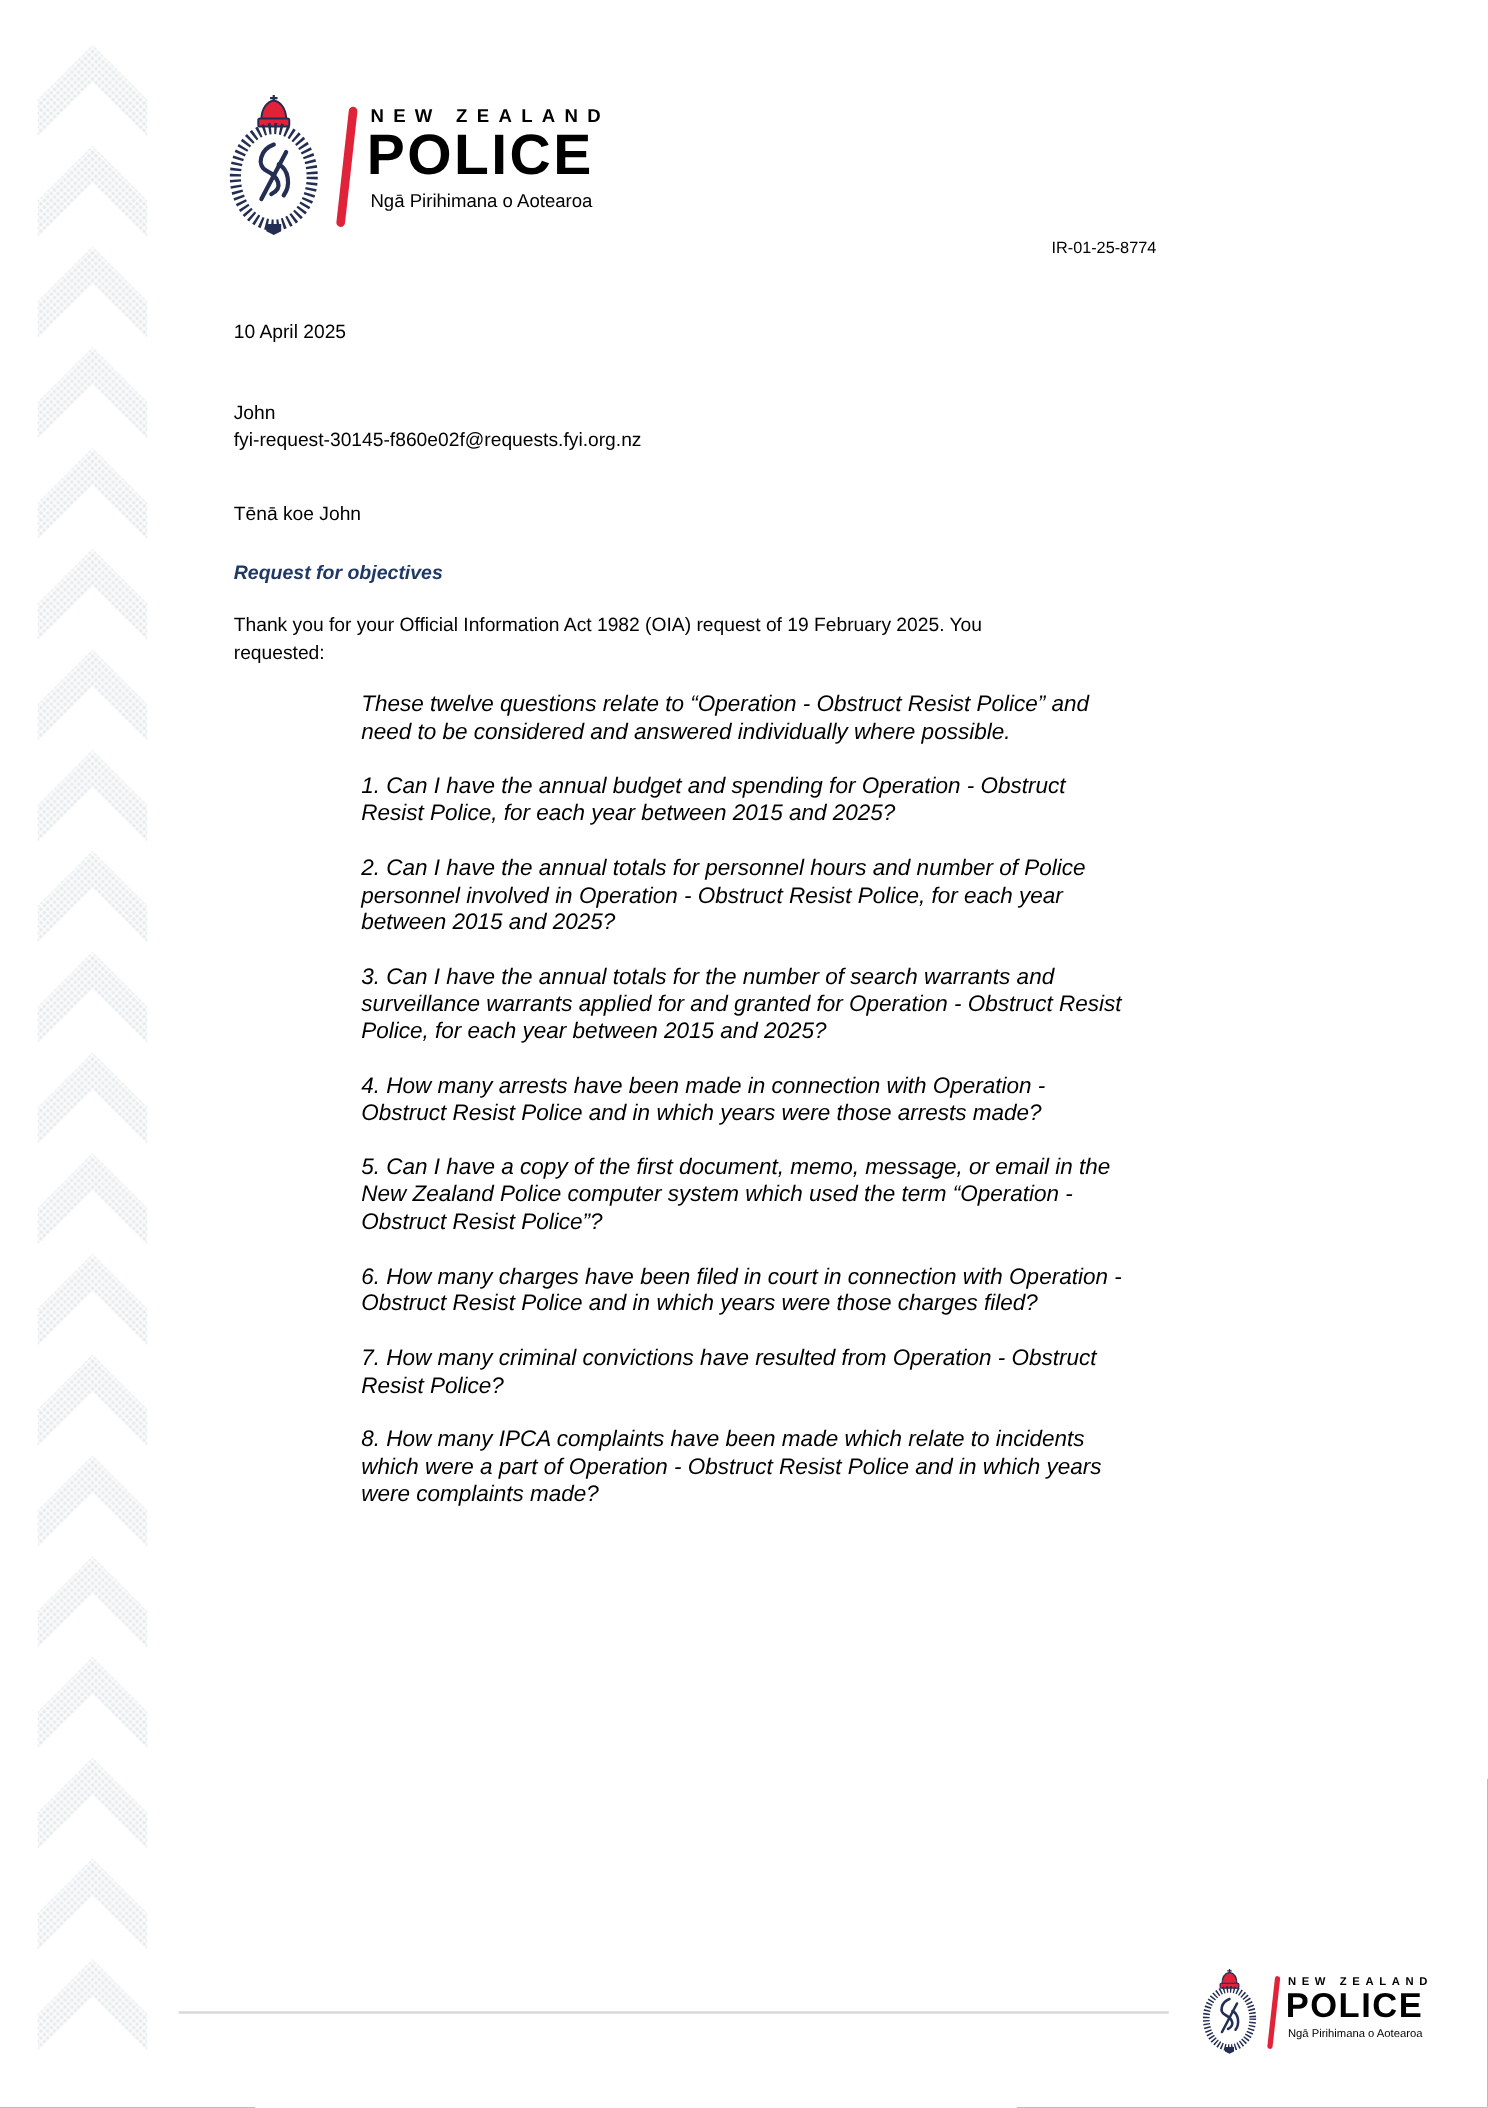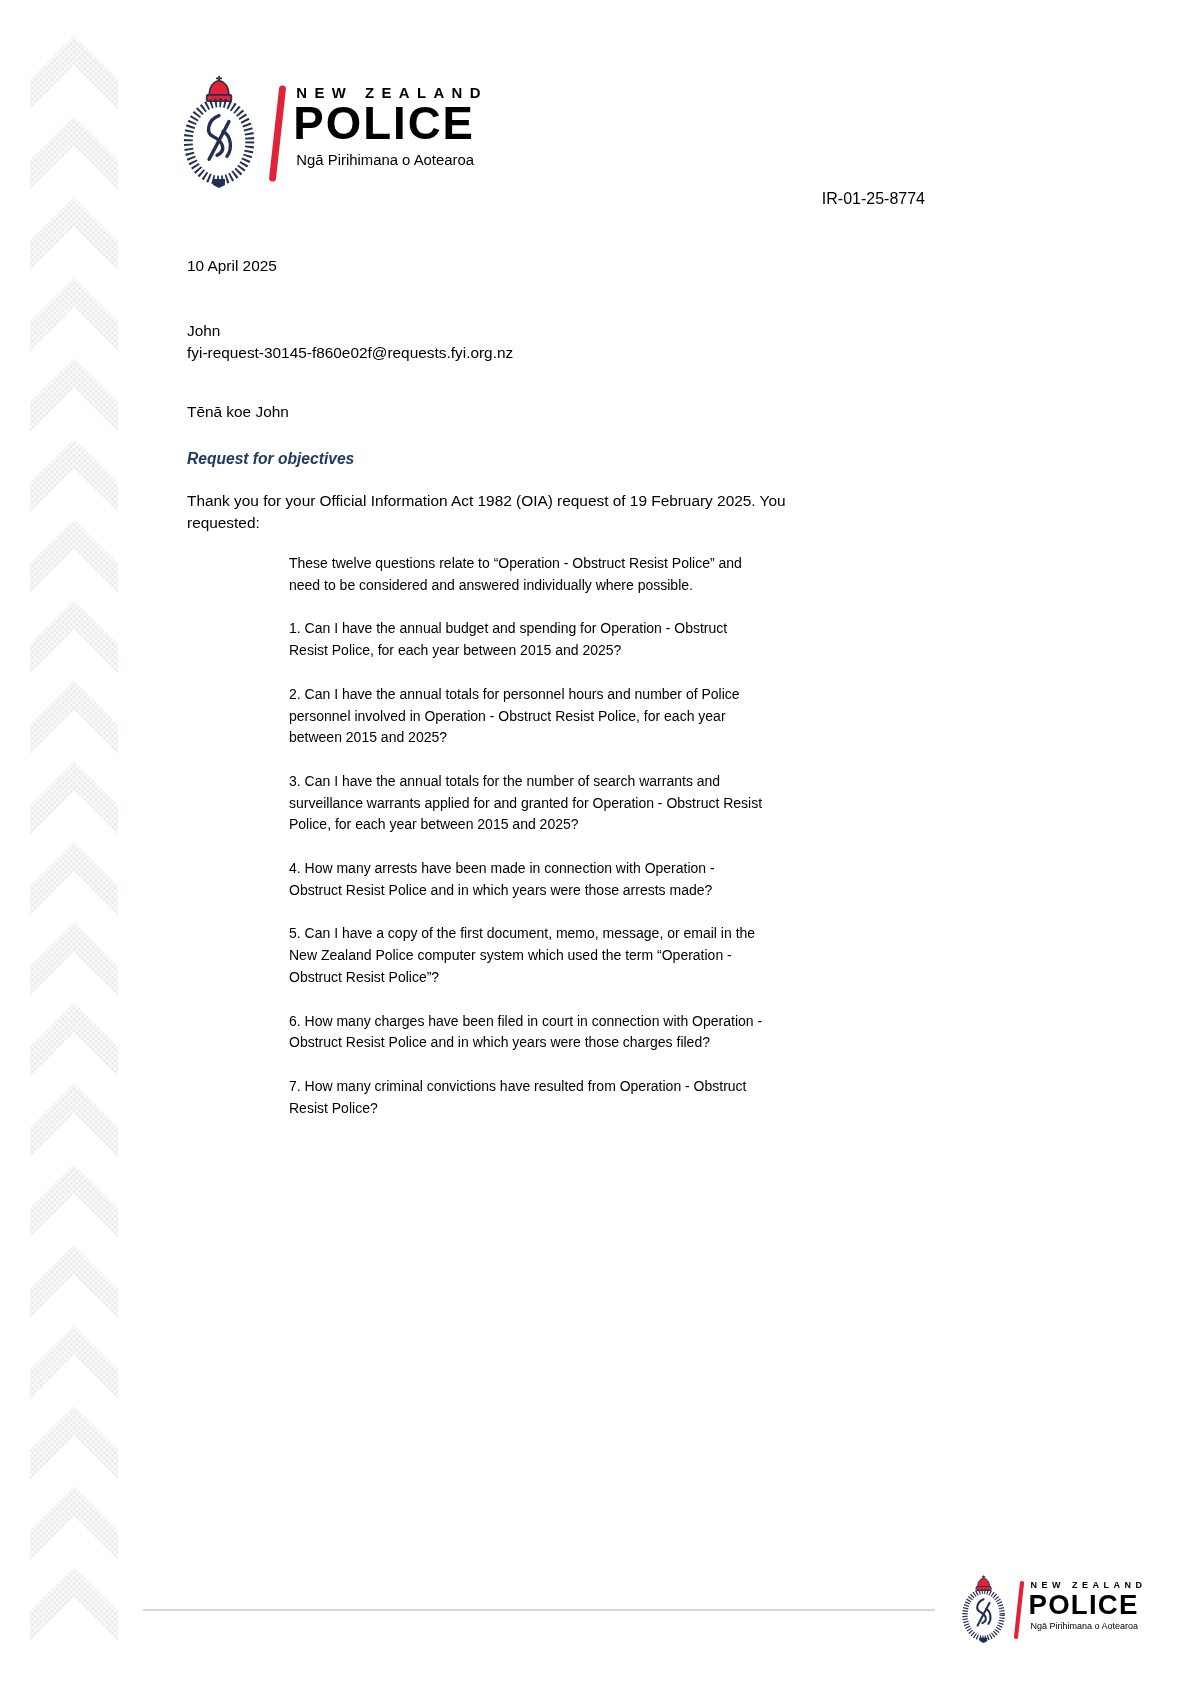--- a/index.html
+++ b/index.html
@@ -7,27 +7,28 @@
     position:relative;
     width:1190px;height:1686px;
     margin:0 auto;
     background:#ffffff;
     font-family:"Liberation Sans", sans-serif;
     color:var(--text,#000);
     overflow:hidden;
   }
   .abs{position:absolute;}
   .body-text{font-size:15.4px;line-height:21.7px;white-space:pre-line;}
-  .ref{font-size:16px;text-align:right;}
+  .ref{font-size:13px;text-align:right;}
   .salutation{font-size:15.4px;}
   .subject{font-size:15.6px;font-weight:bold;font-style:italic;color:var(--heading,#1f3864);}
   .quote{width:680px;}
   .quote p{
     margin:0 0 22px 0;
-    font-size:14px;line-height:21.7px;
+    font-size:18px;line-height:21.7px;
+    font-style:italic;
     white-space:pre-line;
   }
   .divider{height:2px;background:var(--divider,#d9d9d9);}
   .lg-country{font-size:15px;font-weight:bold;letter-spacing:7.5px;}
   .lg-org{font-size:46px;font-weight:bold;letter-spacing:2px;}
   .lg-maori{font-size:15px;}
 </style>
 </head>
 <body>
 
@@ -111,20 +112,23 @@
 Police, for each year between 2015 and 2025?</p>
     <p>4. How many arrests have been made in connection with Operation -
 Obstruct Resist Police and in which years were those arrests made?</p>
     <p>5. Can I have a copy of the first document, memo, message, or email in the
 New Zealand Police computer system which used the term “Operation -
 Obstruct Resist Police”?</p>
     <p>6. How many charges have been filed in court in connection with Operation -
 Obstruct Resist Police and in which years were those charges filed?</p>
     <p>7. How many criminal convictions have resulted from Operation - Obstruct
 Resist Police?</p>
+    <p>8. How many IPCA complaints have been made which relate to incidents
+which were a part of Operation - Obstruct Resist Police and in which years
+were complaints made?</p>
   </div>
 
   <div class="abs divider" style="left:143px;top:1609px;width:792px"></div>
 
   <svg class="abs logo-svg" style="left:962px;top:1575px" width="186" height="70" viewBox="0 0 310 116">
     <use href="#nzp-logo"></use>
   </svg>
 
 </div>
 

